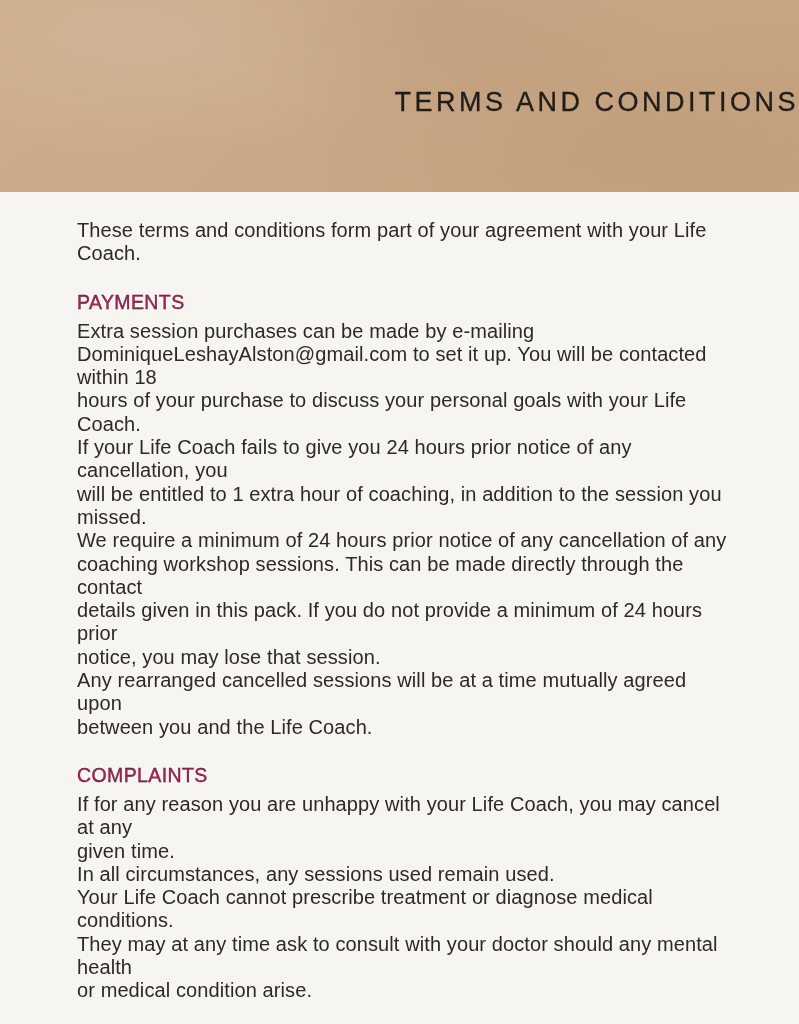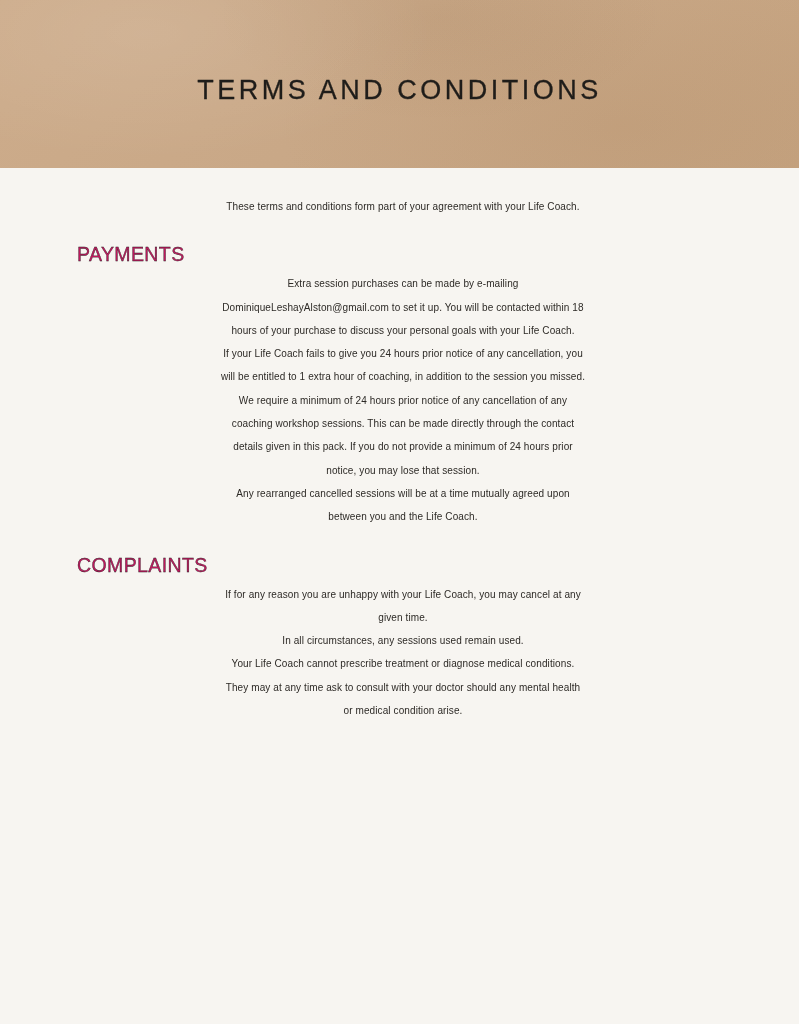--- a/index.html
+++ b/index.html
@@ -11,49 +11,48 @@
     background: #f7f5f1;
   }
   .page {
     position: relative;
     width: 799px;
     height: 1024px;
     overflow: hidden;
     background: #f7f5f1;
   }
   .banner {
-    height: 168px;
+    height: 192px;
     background:
       radial-gradient(ellipse 420px 180px at 18% 20%, rgba(255,255,255,0.10), rgba(255,255,255,0) 70%),
       radial-gradient(ellipse 500px 220px at 78% 75%, rgba(148,104,62,0.10), rgba(148,104,62,0) 70%),
       radial-gradient(ellipse 300px 140px at 55% 10%, rgba(120,82,46,0.08), rgba(120,82,46,0) 75%),
       linear-gradient(135deg, #cdac8b 0%, #c9a887 45%, #c5a380 100%);
     display: flex;
     align-items: center;
-    justify-content: center;
+    justify-content: flex-end;
   }
   .banner h1 {
     margin: 12px 0 0 0;
     font-size: 27px;
     font-weight: 500;
     letter-spacing: 3.5px;
     color: #1f1d1a;
     -webkit-text-stroke: 0.3px #1f1d1a;
   }
   .content {
     padding: 27px 70px 0 77px;
   }
   .content p {
     margin: 0;
-    font-size: 10px;
+    font-size: 20px;
     line-height: 23.3px;
     color: #2d2a26;
     white-space: pre-line;
     letter-spacing: 0.1px;
-    text-align: center;
   }
   .content h2 {
     margin: 25px 0 6px 0;
     font-size: 19.5px;
     font-weight: 500;
     letter-spacing: 0.4px;
     color: #be185d;
     -webkit-text-stroke: 0.35px #232120;
   }
   .intro { margin: 0; }

